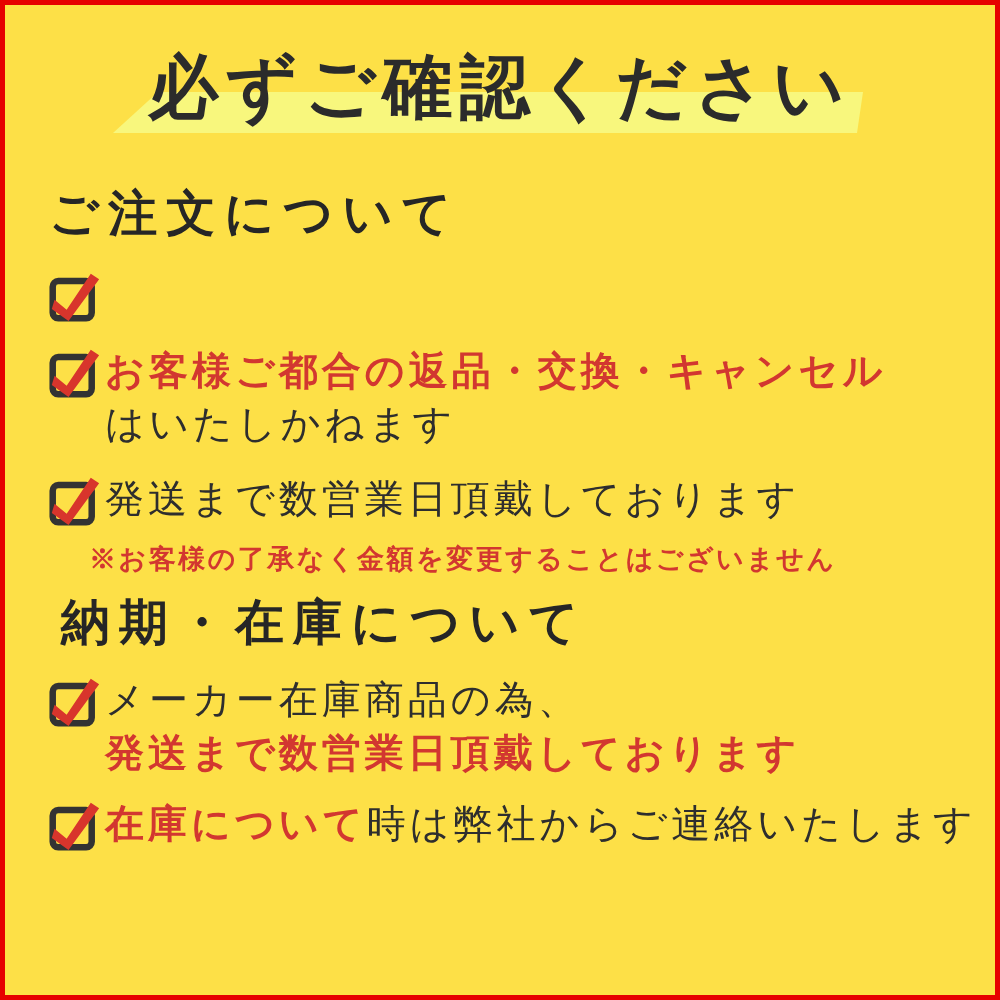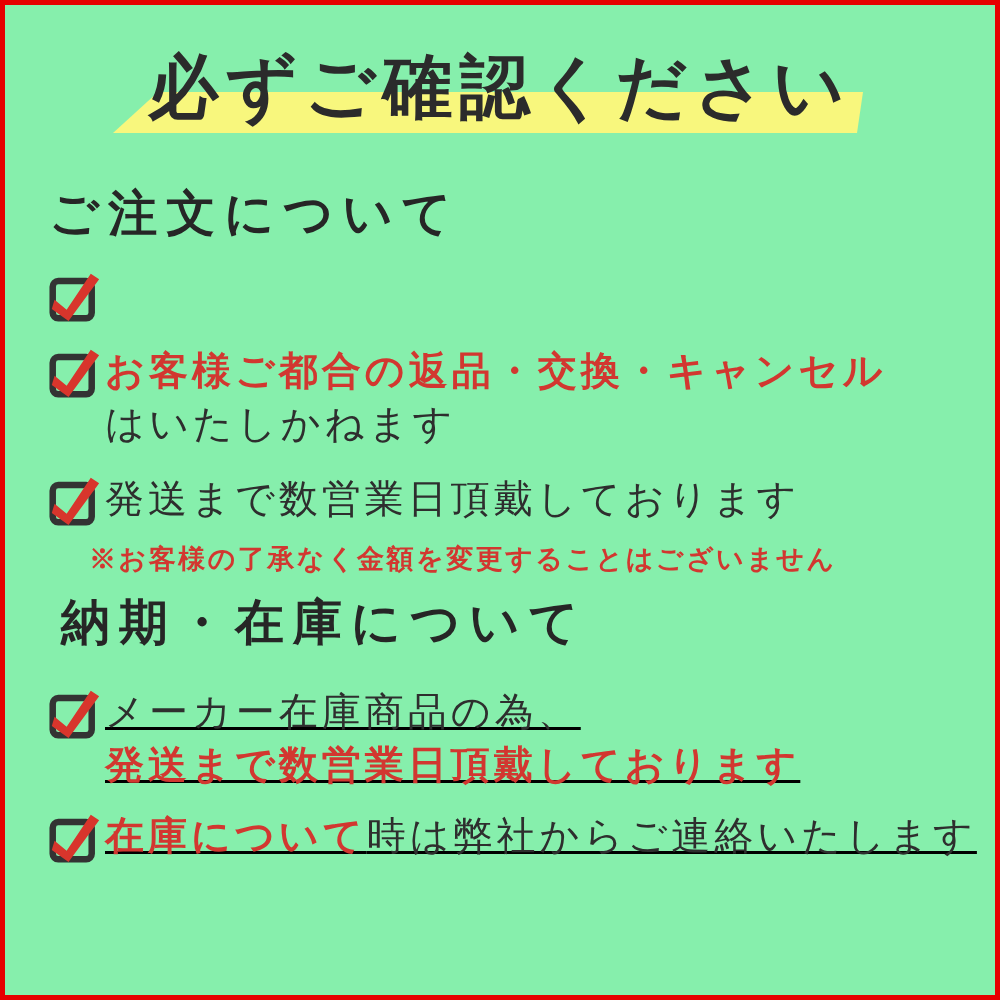--- a/index.html
+++ b/index.html
@@ -9,21 +9,21 @@
     height: 1000px;
     background: #fcfbfb;
     font-family: "DejaVu Serif", "Liberation Serif", serif;
     overflow: hidden;
   }
   .frame {
     box-sizing: border-box;
     width: 1000px;
     height: 1000px;
     border: 5px solid #e60000;
-    background: #86efac;
+    background: #fde047;
   }
   
   .title-area {
     position: relative;
     height: 150px;
   }
   .title-highlight {
     position: absolute;
     left: 108px;
     top: 87px;
@@ -56,21 +56,21 @@
     font-size: 49px;
     line-height: 57px;
     font-weight: 700;
     letter-spacing: 9px;
     color: #262626;
     white-space: nowrap;
   }
   .heading-1 { margin-top: 30px; }
   .heading-2 { margin-top: 16px; margin-left: 12px; }
   .items-1 { margin-top: 26px; }
-  .items-2 { margin-top: 34px; text-decoration: underline; }
+  .items-2 { margin-top: 22px; }
   .item {
     display: flex;
     align-items: flex-start;
     margin-bottom: 22px;
   }
   .item-4 { margin-bottom: 18px; }
   .item-5 { margin-bottom: 0; }
   .checkbox-cell {
     flex: 0 0 56px;
     padding-top: 0;

